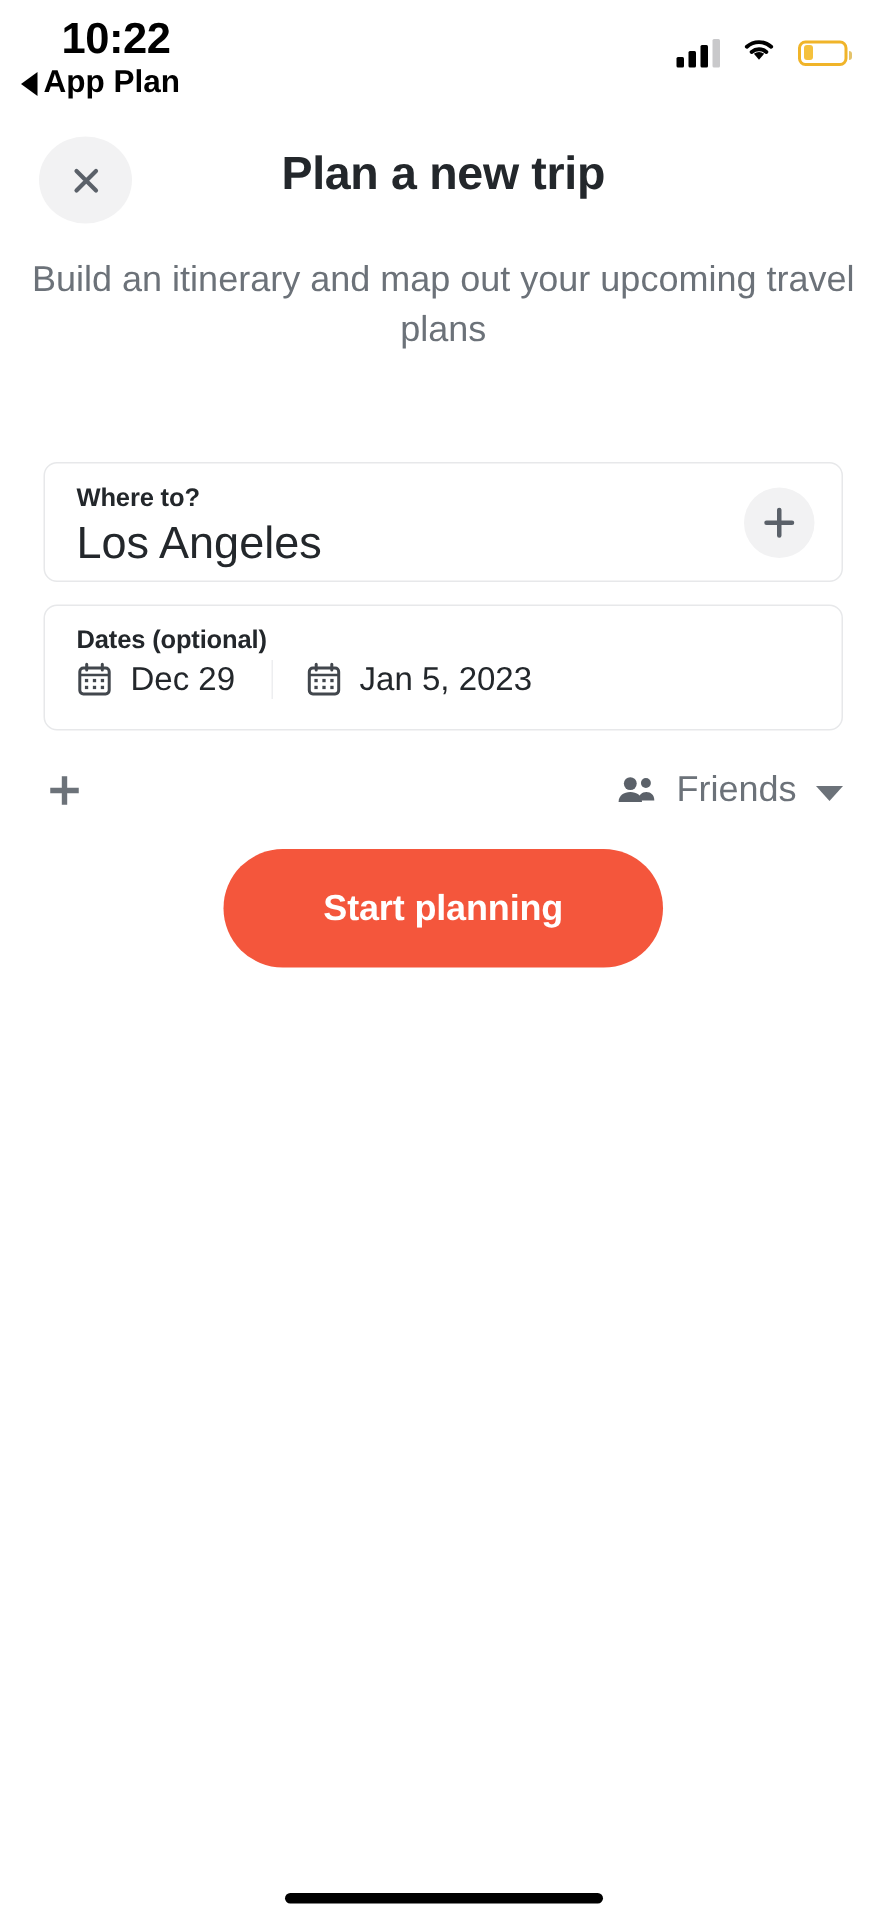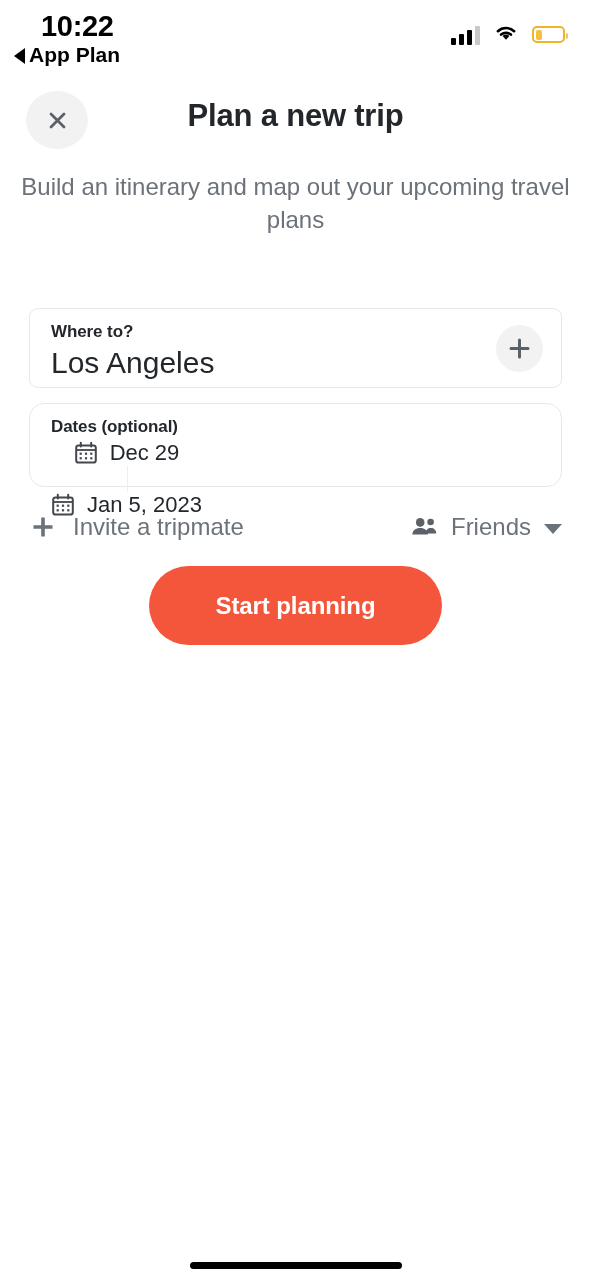--- a/index.html
+++ b/index.html
@@ -152,21 +152,20 @@
     border-radius: 9px;
     background: #fff;
   }
   #where-card {
     top: 308px;
     height: 80px;
   }
   #dates-card {
     top: 403px;
     height: 84px;
-    border-radius: 15px;
   }
   .field-label {
     position: absolute;
     left: 21px;
     top: 13px;
     font-size: 17px;
     font-weight: bold;
     color: #23272b;
     letter-spacing: -0.1px;
   }
@@ -190,21 +189,20 @@
     justify-content: center;
     cursor: pointer;
   }
 
   .dates-row {
     position: absolute;
     left: 21px;
     top: 36px;
     display: flex;
     align-items: center;
-    flex-direction: column;
   }
   .date-item {
     display: flex;
     align-items: center;
     gap: 12px;
     cursor: pointer;
   }
   .date-text {
     font-size: 22px;
     color: #23272b;
@@ -370,21 +368,20 @@
       <span class="date-text">Jan 5, 2023</span>
     </div>
   </div>
 </div>
 
 <div class="invite-row">
   <div class="invite-left">
     <svg width="28" height="28" viewBox="0 0 28 28">
       <path d="M14 4.5 V23.5 M4.5 14 H23.5" stroke="#6c7279" stroke-width="3.6" stroke-linecap="butt"></path>
     </svg>
-    <span class="invite-text">Invite a tripmate</span>
   </div>
   <div class="visibility">
     <svg width="27" height="22" viewBox="0 0 27 22">
       <circle cx="9.2" cy="6.4" r="4.3" fill="#5b6169"></circle>
       <path d="M1.4 18.6 c0-4.3 3.5-6.6 7.8-6.6 s7.8 2.3 7.8 6.6 z" fill="#5b6169"></path>
       <circle cx="19.6" cy="6.0" r="3.3" fill="#5b6169"></circle>
       <path d="M14.6 17.6 c0-3.6 2.3-5.6 5.3-5.6 s5.3 2 5.3 5.6 z" fill="#5b6169"></path>
     </svg>
     <span class="visibility-text">Friends</span>
     <span class="chev"></span>

